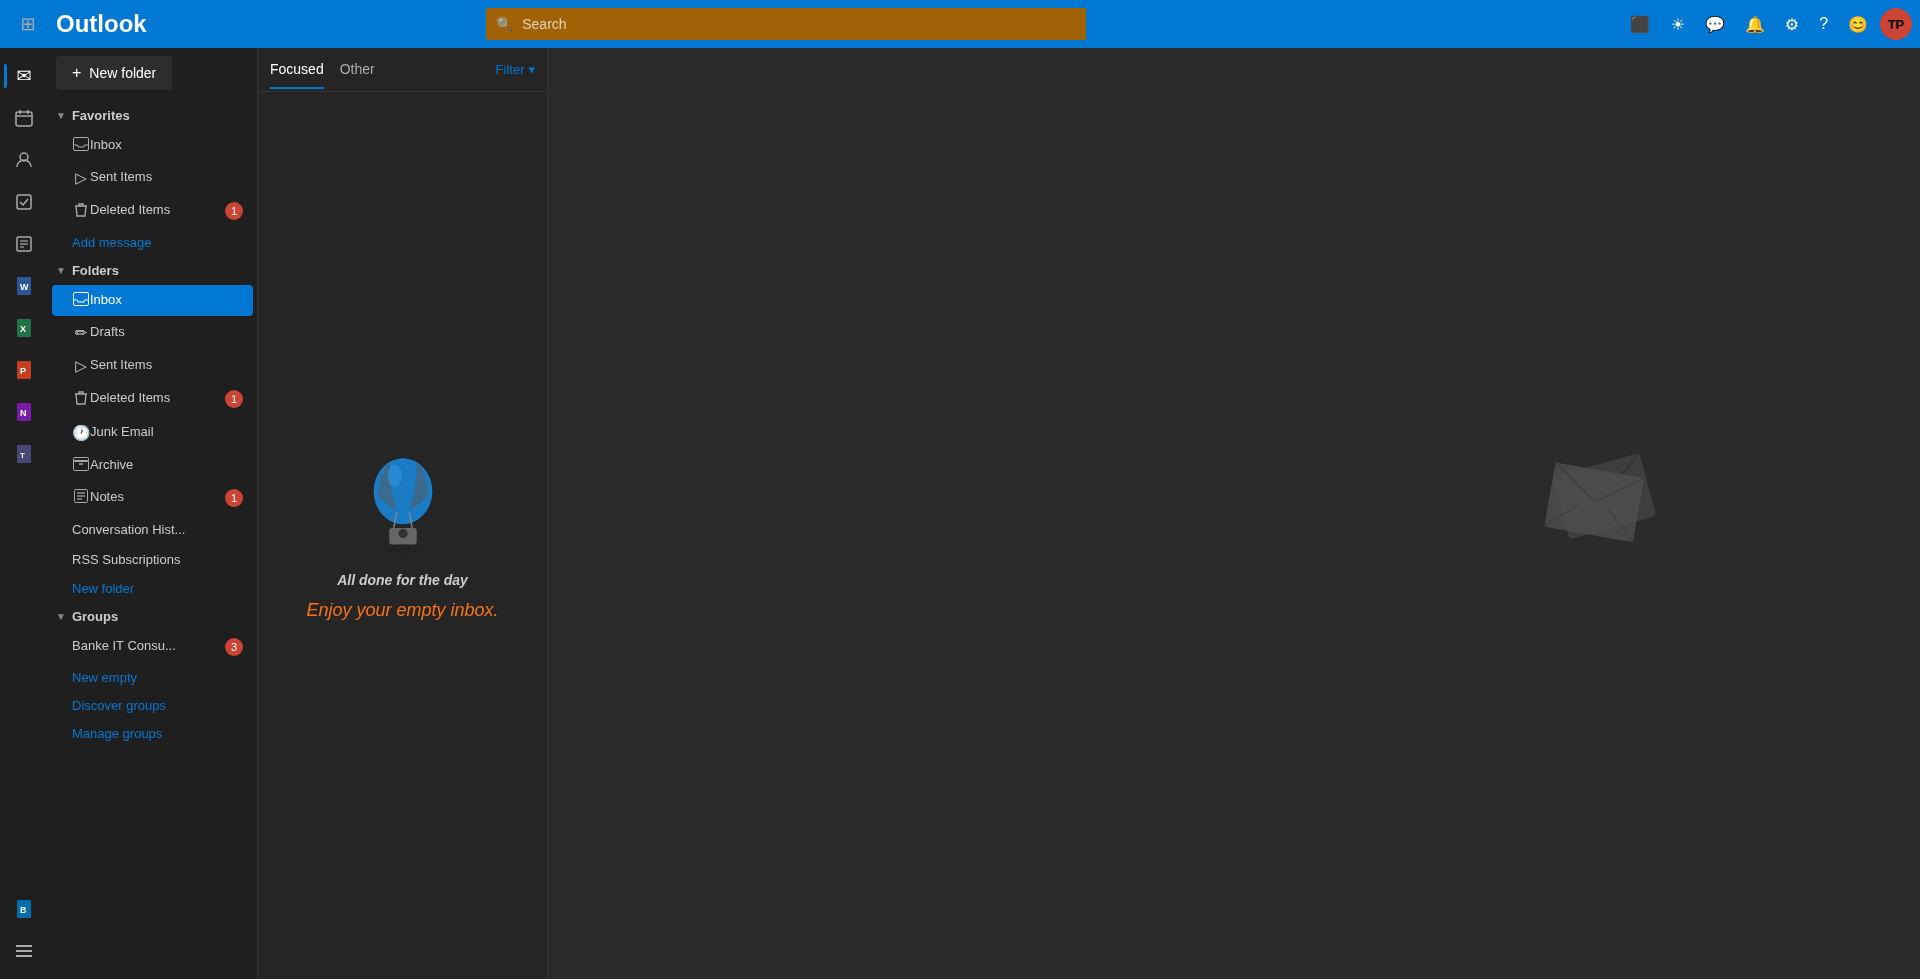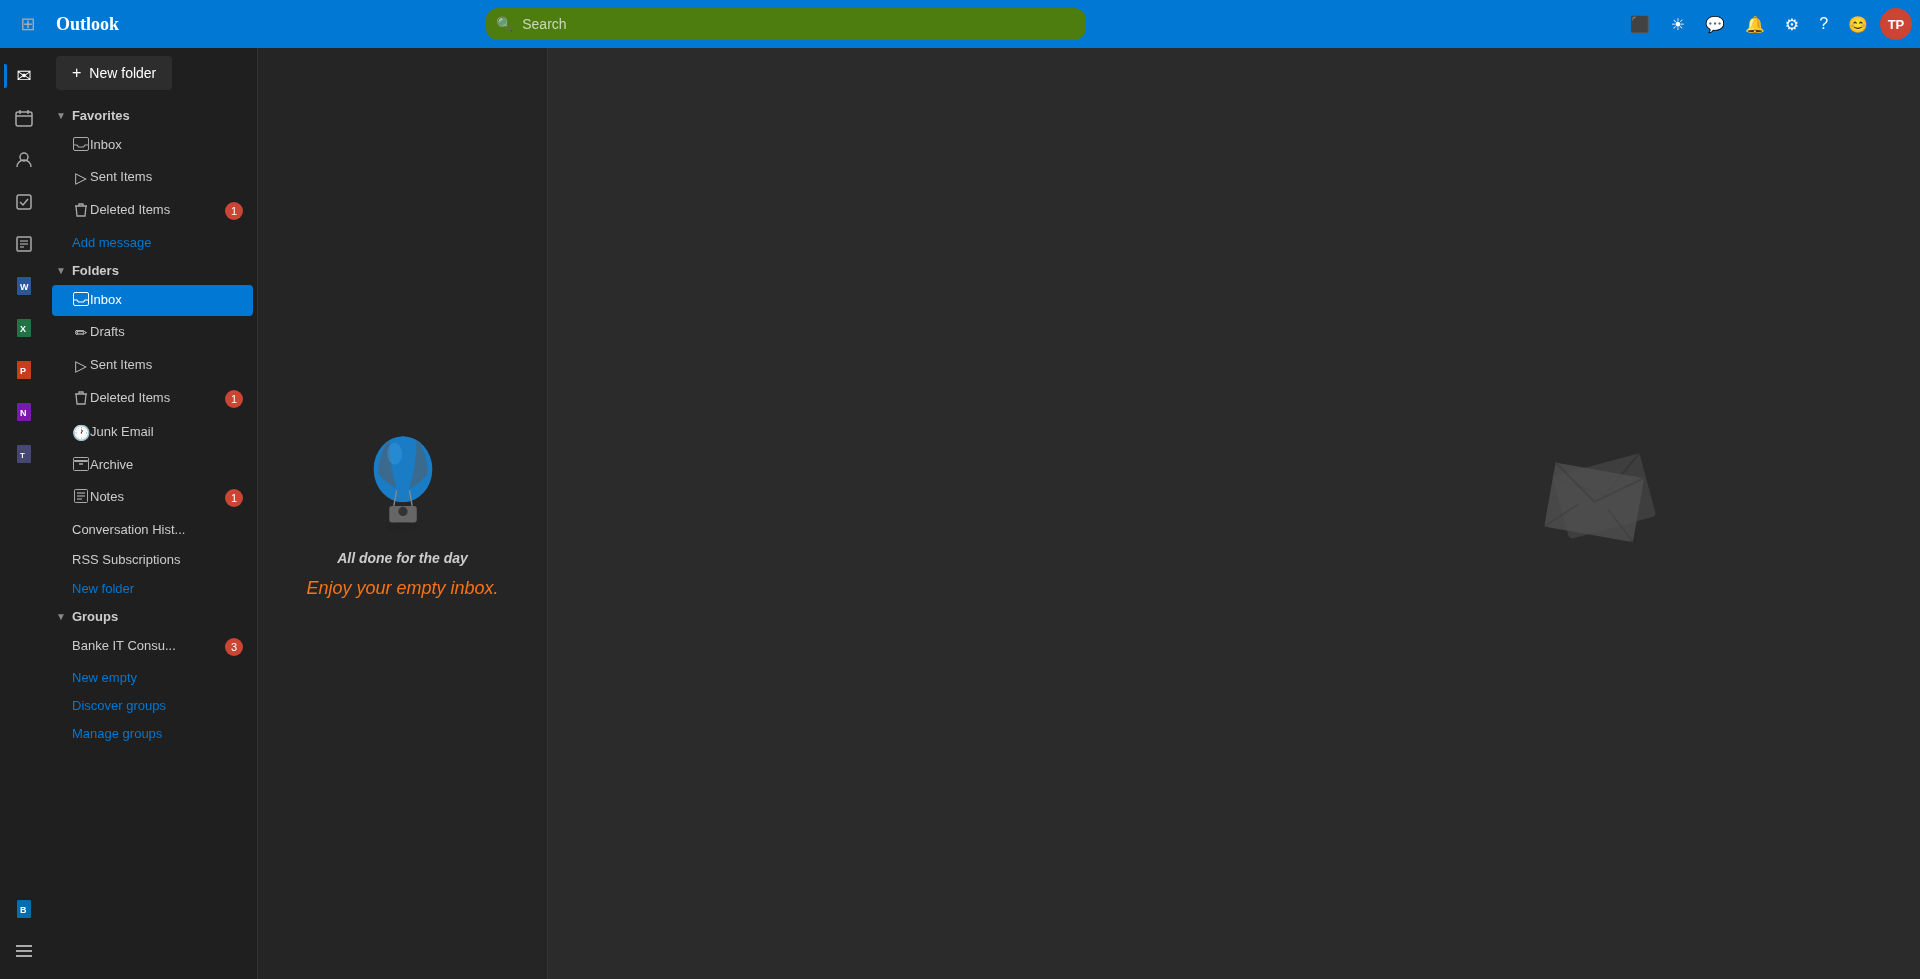--- a/index.html
+++ b/index.html
@@ -30,35 +30,34 @@
       width: 210px;
     }
     .waffle-icon {
       color: white;
       font-size: 18px;
       cursor: pointer;
       padding: 4px;
     }
     .outlook-logo {
       color: white;
-      font-size: 18px;
+      font-size: 24px;
       font-weight: 600;
-      font-family: Liberation Serif, serif;
     }
     .search-bar {
       flex: 1;
       max-width: 600px;
       margin: 0 auto;
     }
     .search-bar input {
       width: 100%;
       height: 32px;
-      background: #4d7c0f;
+      background: #a16207;
       border: none;
-      border-radius: 12px;
+      border-radius: 0;
       color: white;
       padding: 0 12px 0 36px;
       font-size: 14px;
       outline: none;
     }
     .search-bar input::placeholder { color: rgba(255,255,255,0.7); }
     .search-wrapper {
       position: relative;
     }
     .search-icon-inner {
@@ -84,21 +83,21 @@
       font-size: 16px;
       border-radius: 4px;
       display: flex;
       align-items: center;
     }
     .avatar-btn {
       width: 32px;
       height: 32px;
       border-radius: 50%;
       background: #c43;
-      color: #ffffff;
+      color: #000000;
       font-size: 13px;
       font-weight: 600;
       border: none;
       cursor: pointer;
       display: flex;
       align-items: center;
       justify-content: center;
     }
 
     
@@ -545,20 +544,28 @@
     <div class="sidebar-item">
       <span class="item-label">Banke IT Consu...</span>
       <span class="badge">3</span>
     </div>
     <div class="sidebar-link">New empty</div>
     <div class="sidebar-link">Discover groups</div>
     <div class="sidebar-link">Manage groups</div>
   </div>
 
   <div class="email-list-panel">
+    <div class="email-tabs">
+      <div class="email-tab active">Focused</div>
+      <div class="email-tab">Other</div>
+      <button class="filter-btn">
+        <span>Filter</span>
+        <span>▾</span>
+      </button>
+    </div>
     <div class="email-list-content">
       <div class="empty-inbox-illustration">
 
         <svg class="balloon-svg" viewBox="0 0 90 120">
 
           <ellipse cx="45" cy="45" rx="32" ry="36" fill="#1a7cc4"></ellipse>
 
           <path d="M45 9 Q18 25 16 55 Q28 65 45 68 Q62 65 74 55 Q72 25 45 9" fill="#1a7cc4"></path>
 
           <path d="M30 12 Q18 28 18 50 Q28 62 38 66 Q30 40 30 12" fill="#5a5a5a" opacity="0.5"></path>

